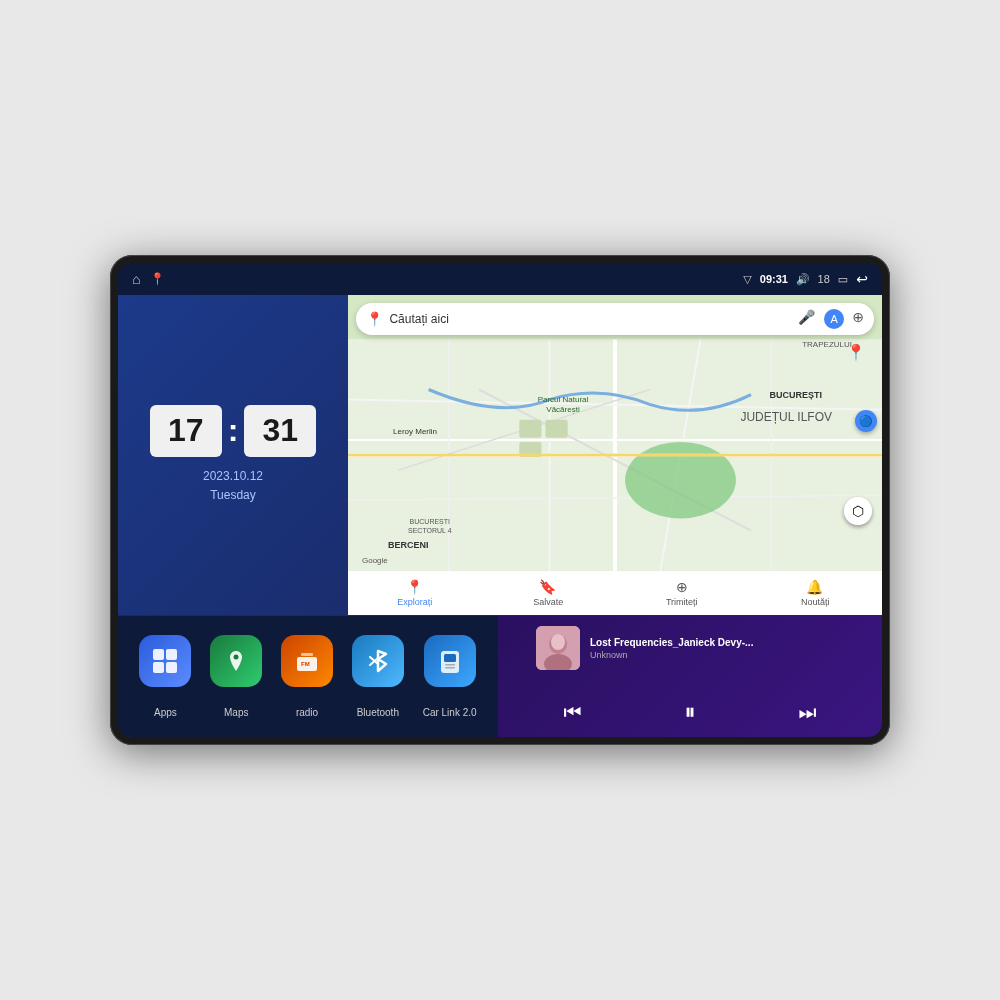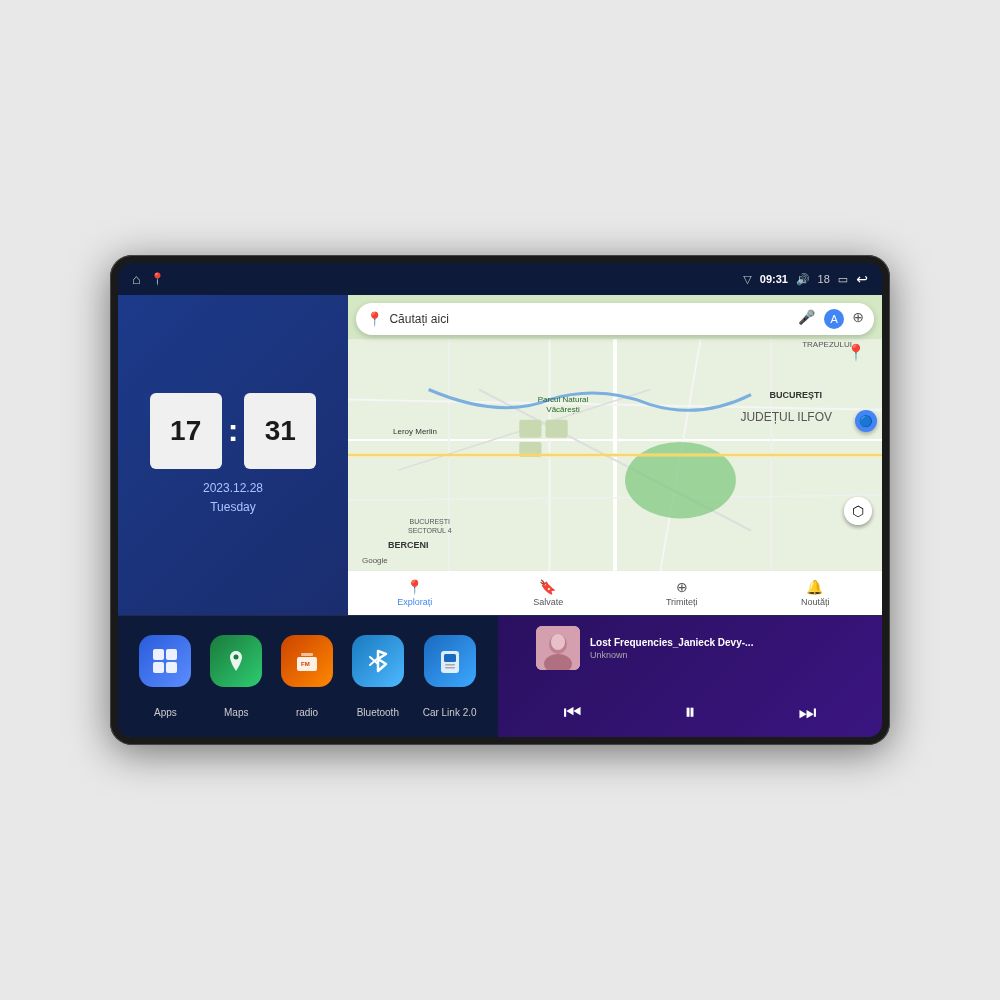--- a/index.html
+++ b/index.html
@@ -93,24 +93,24 @@
 
     .clock-display {
       display: flex;
       align-items: center;
       gap: 6px;
     }
 
     .clock-digit-block {
       background: #f0f0f0;
       color: #1a1a1a;
-      font-size: 28px;
+      font-size: 32px;
       font-weight: bold;
       width: 72px;
-      height: 76px;
+      height: 52px;
       display: flex;
       align-items: center;
       justify-content: center;
       border-radius: 6px;
       font-family: 'Arial Black', Arial, sans-serif;
     }
 
     .clock-colon {
       color: #fff;
       font-size: 32px;
@@ -373,21 +373,21 @@
 
       <div class="top-row">
 
         <div class="clock-widget">
           <div class="clock-display">
             <div class="clock-digit-block">17</div>
             <div class="clock-colon">:</div>
             <div class="clock-digit-block">31</div>
           </div>
           <div class="clock-date">
-            <div>2023.12.28</div>
+            <div>2023.10.12</div>
             <div>Tuesday</div>
           </div>
         </div>
 
         <div class="map-widget">
 
           <svg class="map-svg" viewBox="0 0 530 230" xmlns="http://www.w3.org/2000/svg" style="position:absolute;top:0;left:0;width:100%;height:100%;">
 
             <rect width="530" height="230" fill="#e8f0e0"></rect>
 

